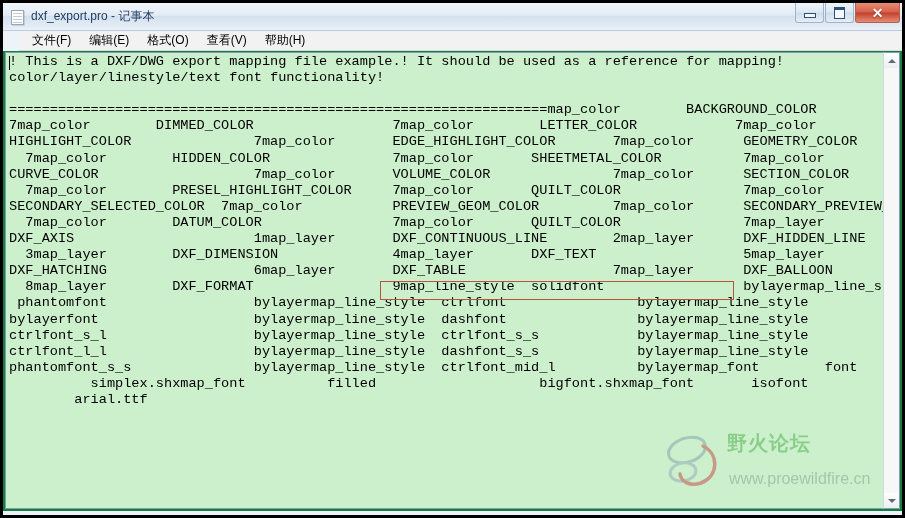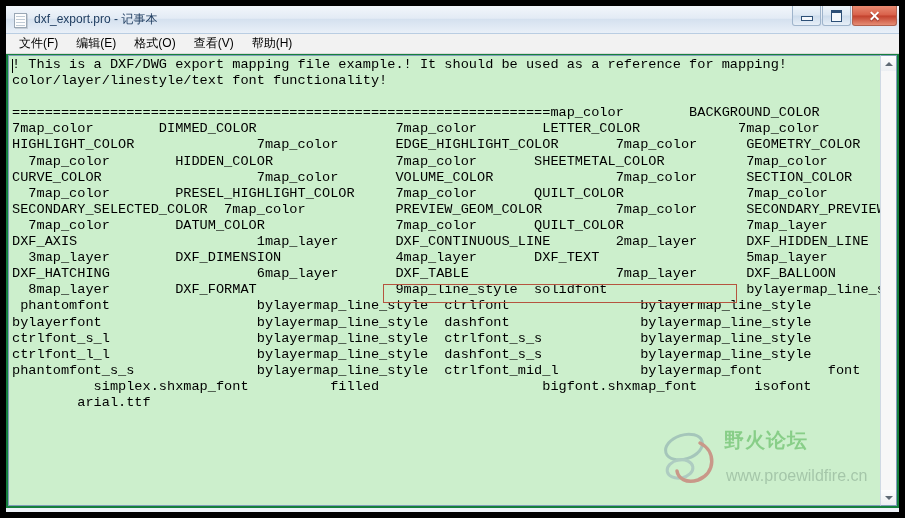--- a/index.html
+++ b/index.html
@@ -30,21 +30,21 @@
   }
 
   
   #window {
     position: absolute;
     left: 0; top: 0;
     width: 905px;
     height: 518px;
     box-sizing: border-box;
     background: #eef3f9;
-    border: 6px solid #000000;
+    border: 3px solid #000000;
     display: flex;
     flex-direction: column;
   }
 
   
   #titlebar {
     position: relative;
     height: 28px;
     flex: 0 0 28px;
     background: linear-gradient(to bottom, #f2f6fb 0%, #e3ebf5 45%, #d5e1ef 50%, #e9f0f8 100%);
@@ -135,20 +135,21 @@
   
   #menubar {
     flex: 0 0 20px;
     height: 20px;
     background: #f2f2f2;
     border-bottom: 1px solid #d9d9d9;
     display: flex;
     align-items: center;
     padding-left: 4px;
     box-sizing: border-box;
+    margin-left: 16px;
   }
   .menu-item {
     font-size: 12px;
     color: #000;
     padding: 1px 9px 2px 9px;
     white-space: nowrap;
     font-family: "Liberation Sans", sans-serif;
   }
 
   

